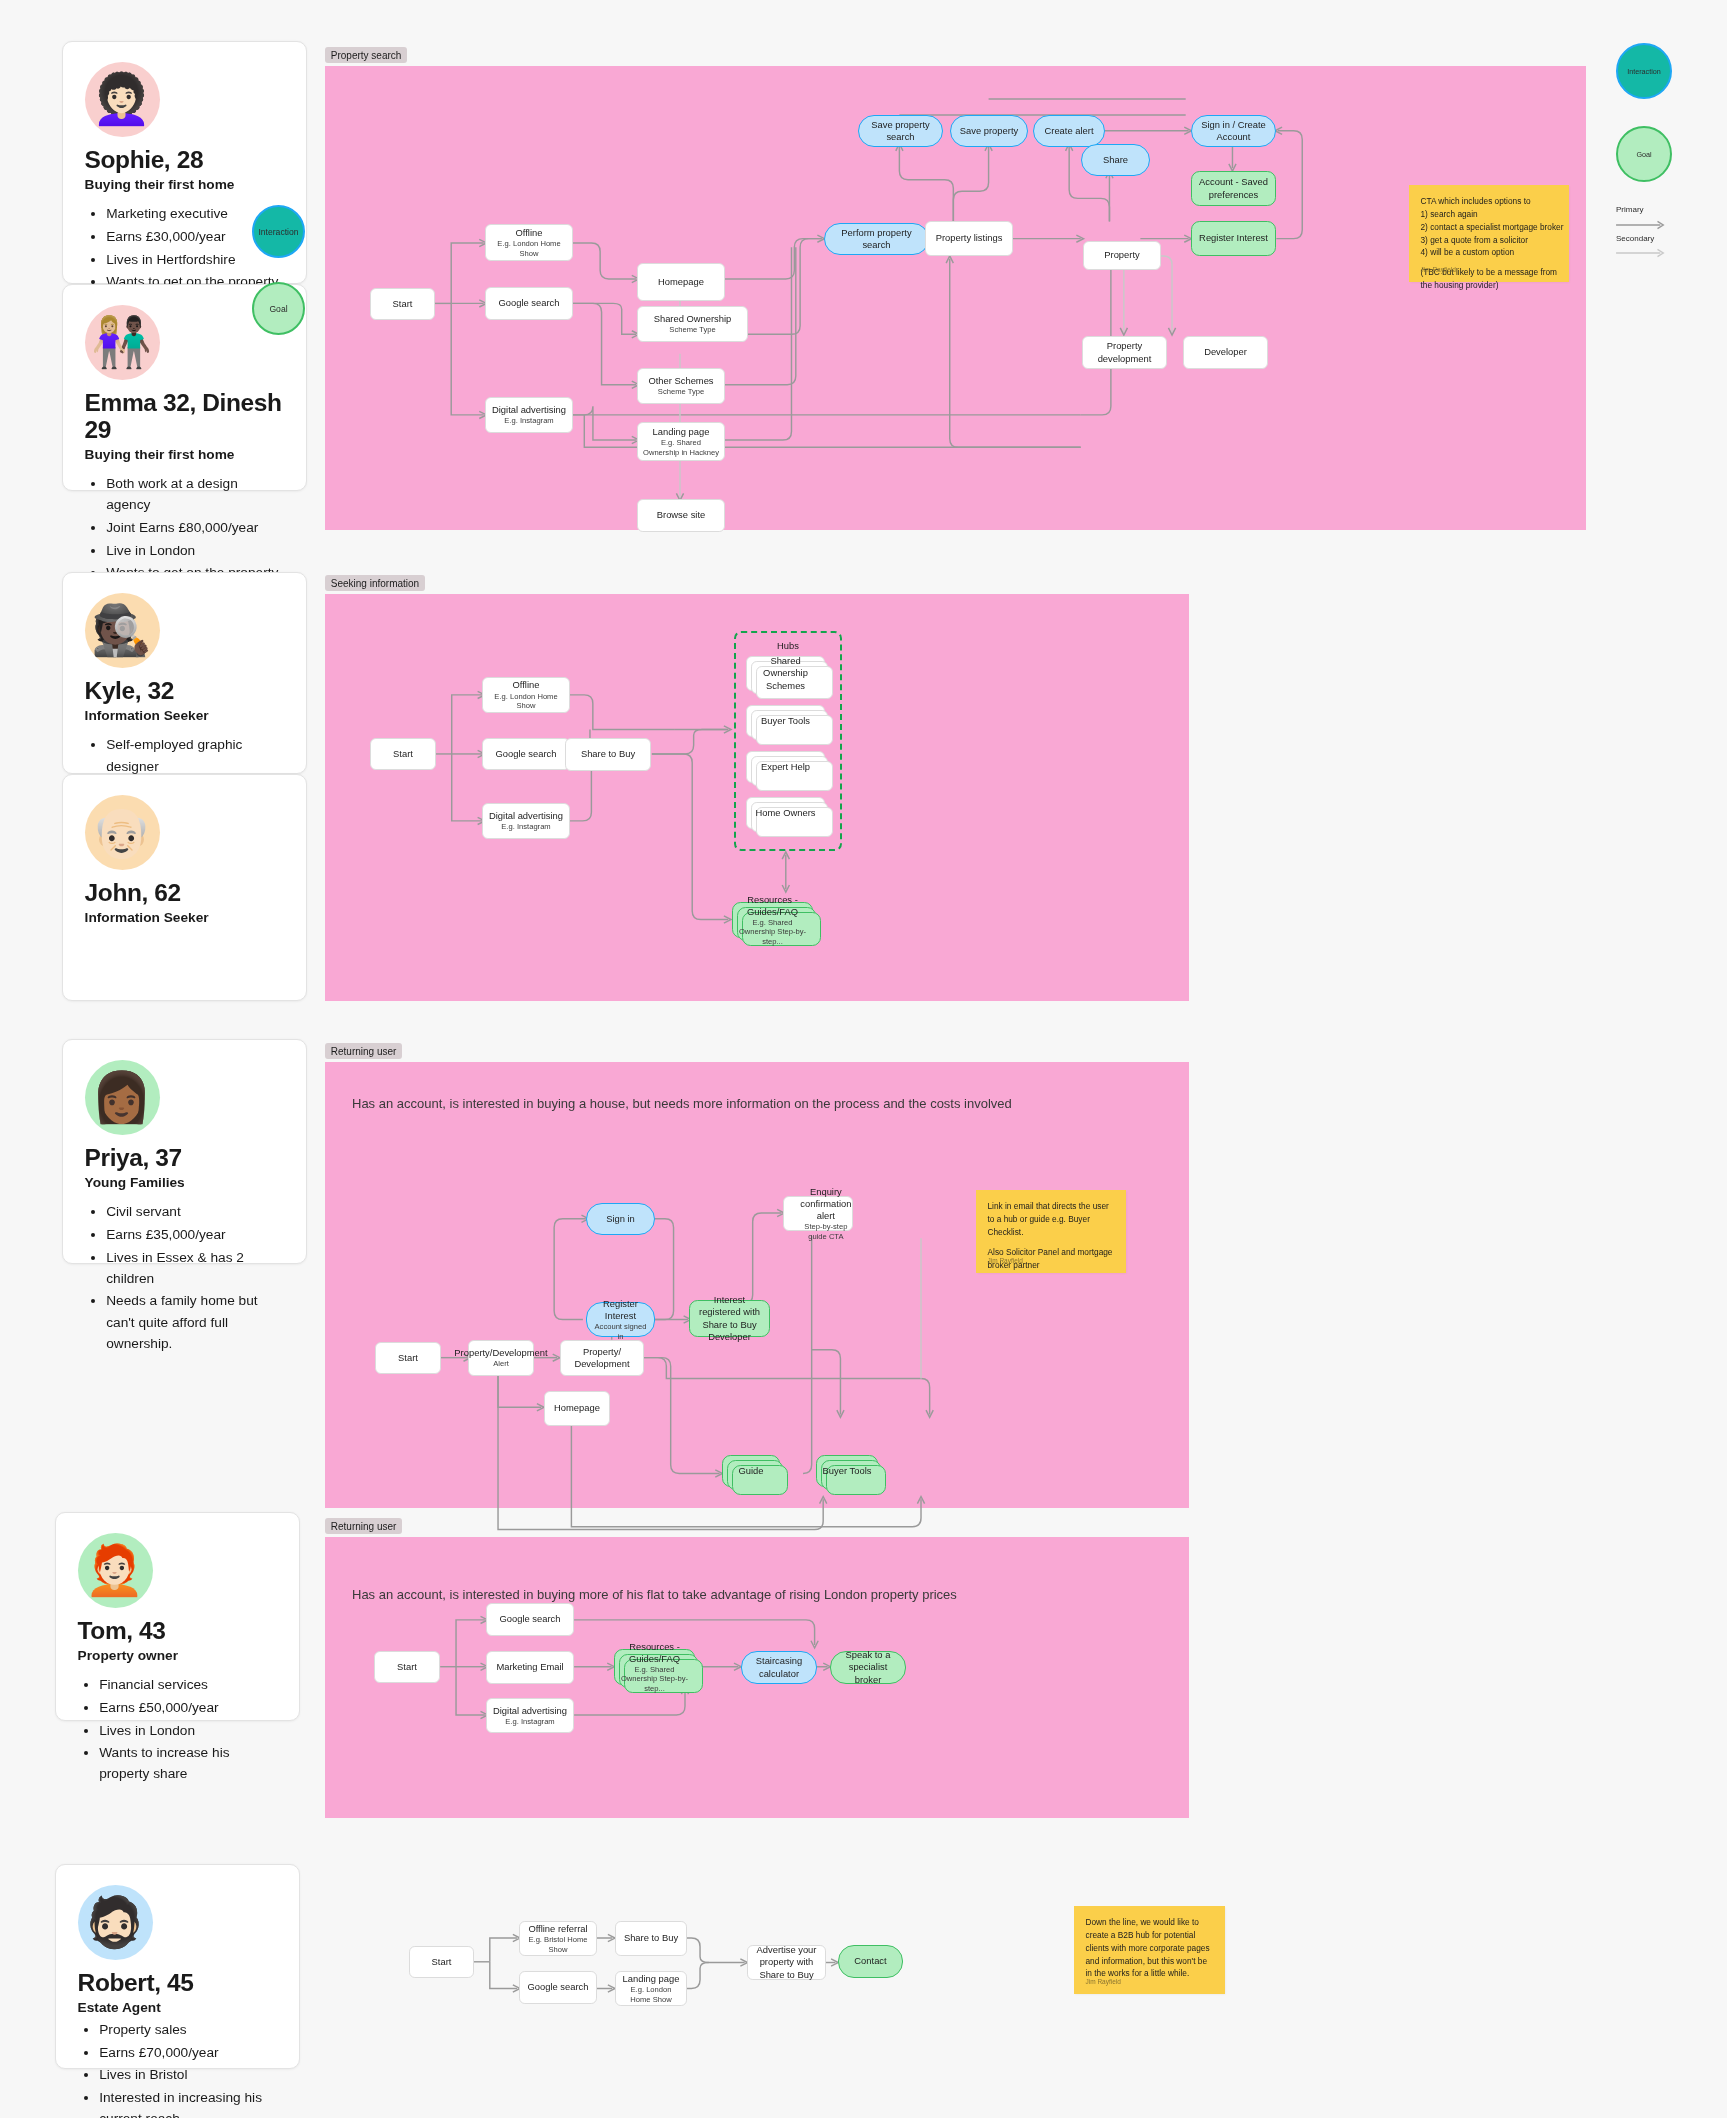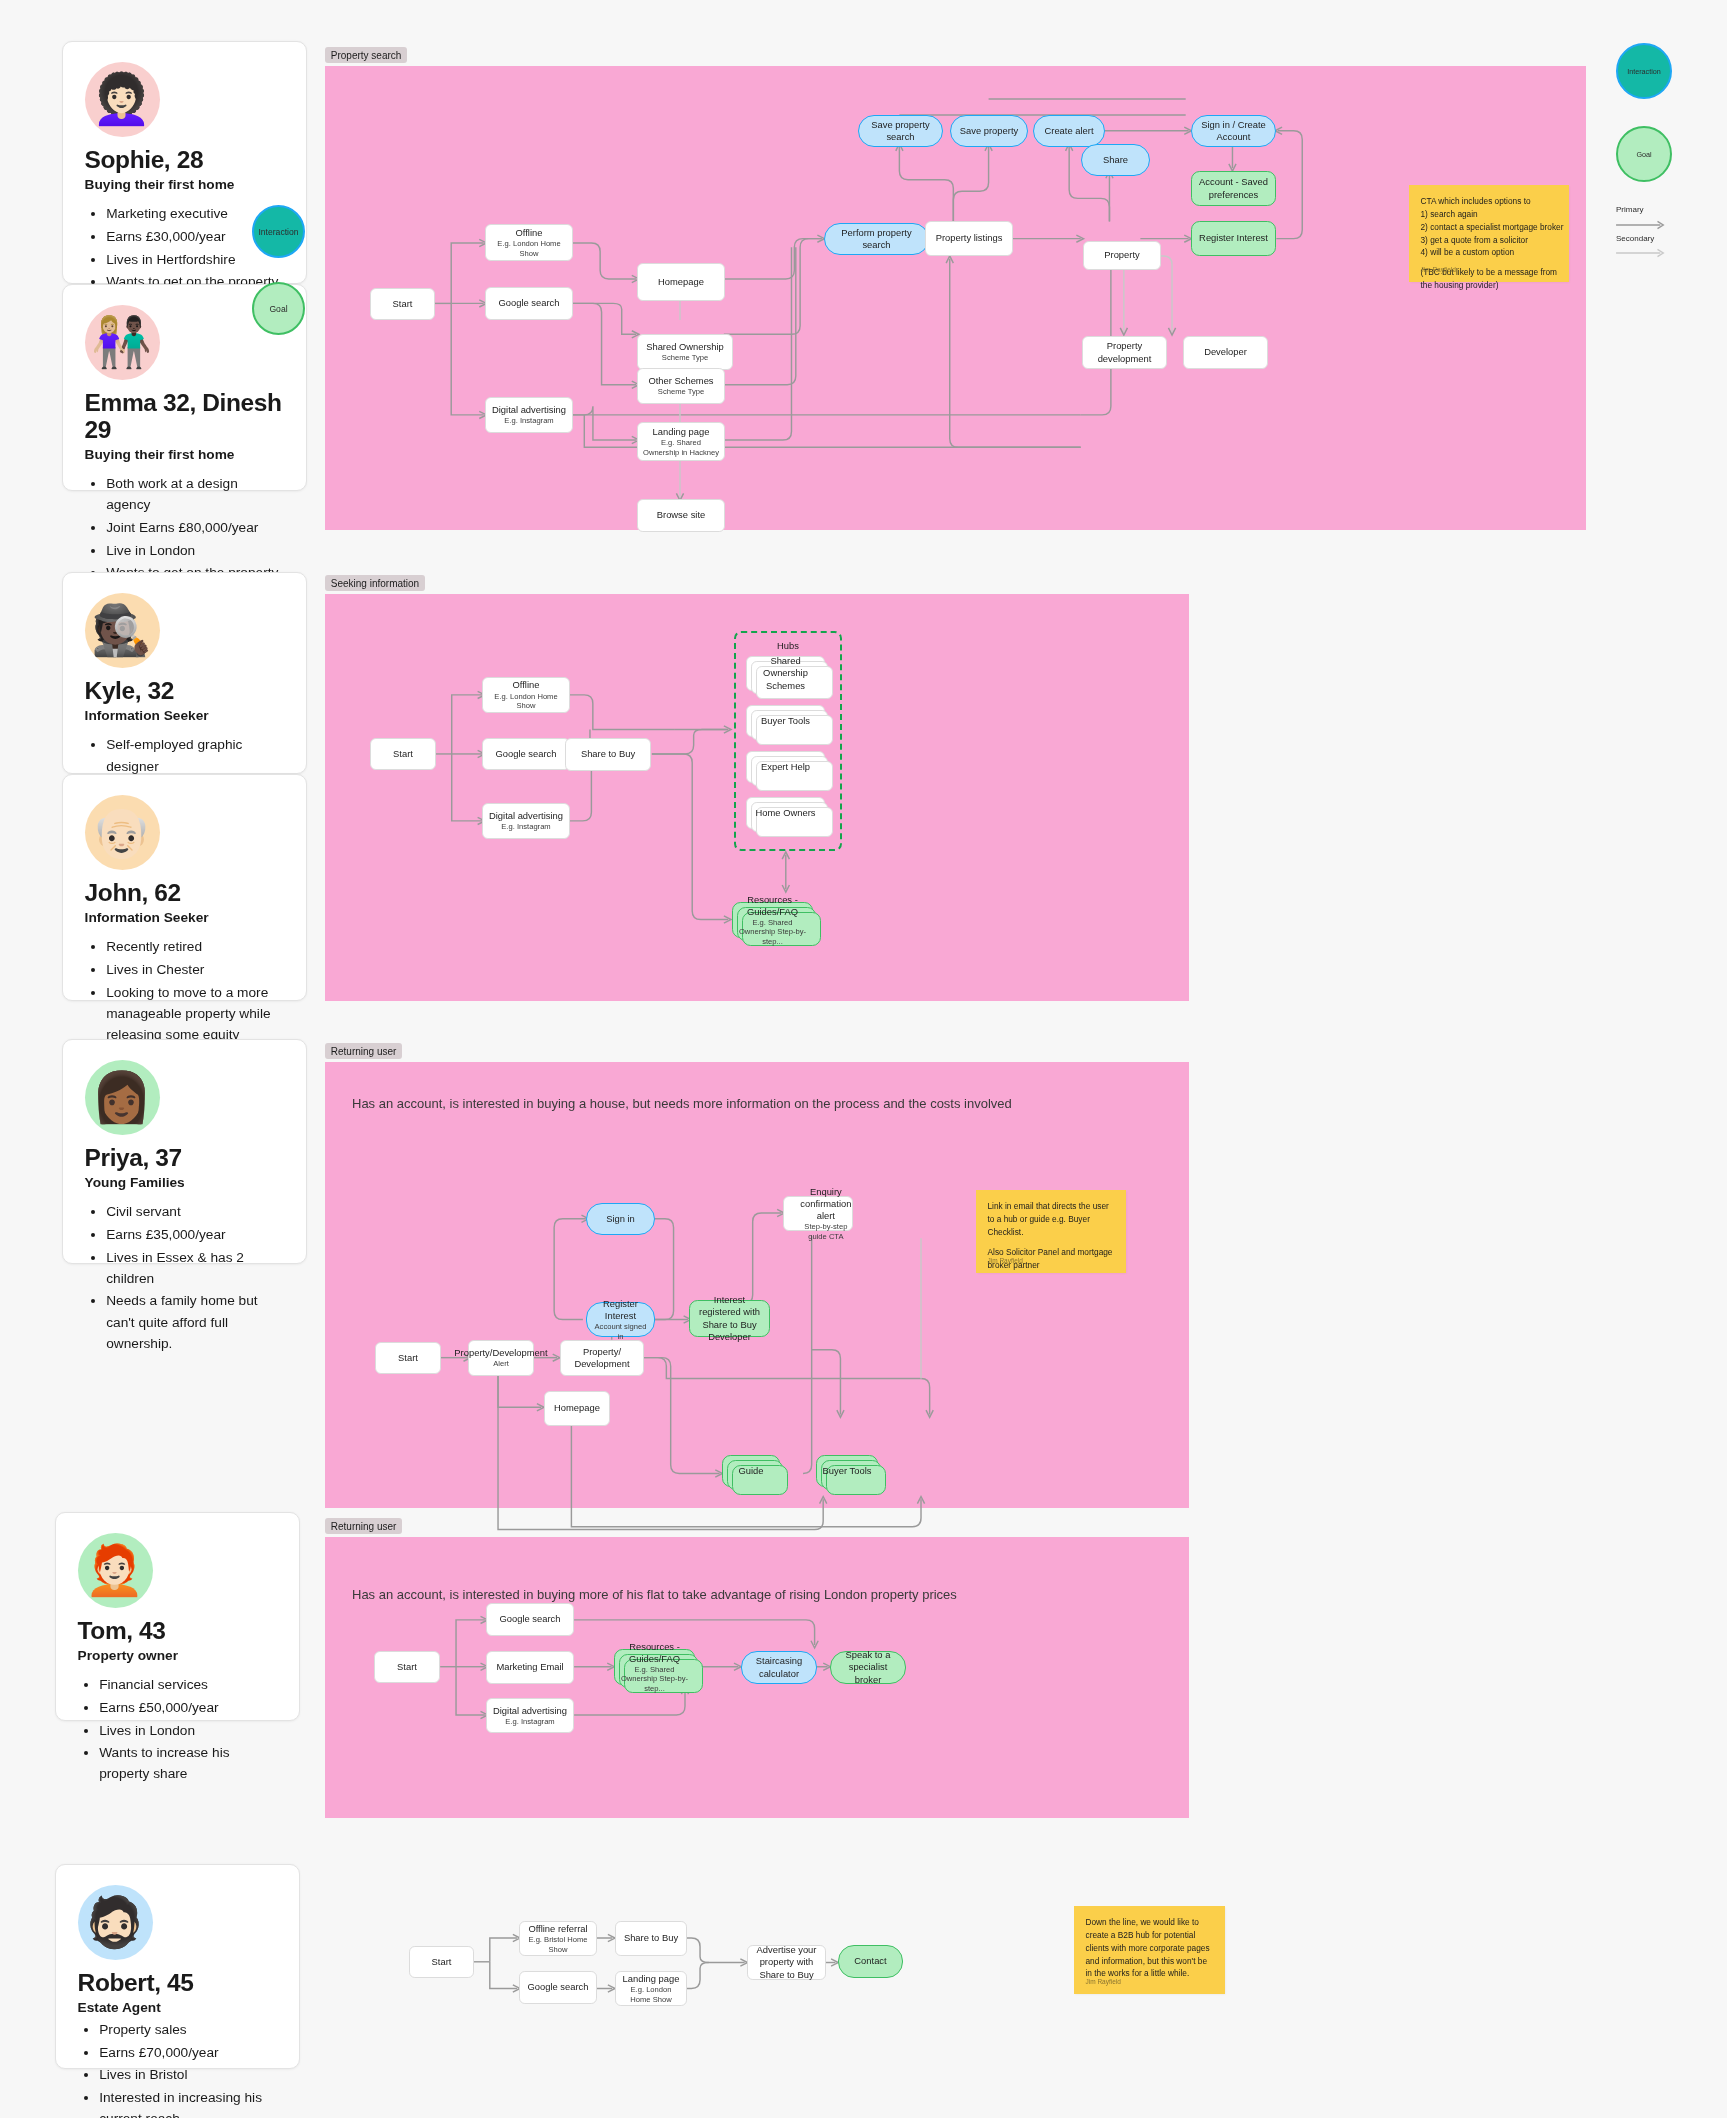--- a/index.html
+++ b/index.html
@@ -222,25 +222,20 @@
       <li>Has a good income but struggles to save a large deposit</li>
     </ul>
   </div>
 
   <div class="persona-card" style="left:62px;top:774px;width:245px;height:227px;">
     <div class="avatar" style="background:#fbdcb0;">
         <span>👴🏻</span>
       </div>
     <div class="persona-name">John, 62</div>
     <div class="persona-role">Information Seeker</div>
-    <ul class="persona-list">
-      <li>Recently retired</li>
-      <li>Lives in Chester</li>
-      <li>Looking to move to a more manageable property while releasing some equity</li>
-    </ul>
   </div>
 
   <div class="persona-card" style="left:62px;top:1039px;width:245px;height:225px;">
     <div class="avatar" style="background:#b2edbf;">
         <span>👩🏾</span>
       </div>
     <div class="persona-name">Priya, 37</div>
     <div class="persona-role">Young Families</div>
     <ul class="persona-list">
       <li>Civil servant</li>
@@ -374,21 +369,21 @@
         <span>Google search</span>
       </div>
     <div class="node" style="left:160px;top:331px;width:88px;height:36px;">
         <span>Digital advertising</span>
         <span class="sub">E.g. Instagram</span>
       </div>
 
     <div class="node" style="left:312px;top:197px;width:88px;height:38px;">
         <span>Homepage</span>
       </div>
-    <div class="node" style="left:312px;top:268px;width:96px;height:36px;">
+    <div class="node" style="left:312px;top:240px;width:111px;height:36px;">
         <span>Shared Ownership</span>
         <span class="sub">Scheme Type</span>
       </div>
     <div class="node" style="left:312px;top:302px;width:88px;height:36px;">
         <span>Other Schemes</span>
         <span class="sub">Scheme Type</span>
       </div>
     <div class="node" style="left:312px;top:356px;width:88px;height:39px;">
         <span>Landing page</span>
         <span class="sub">E.g. Shared Ownership in Hackney</span>

